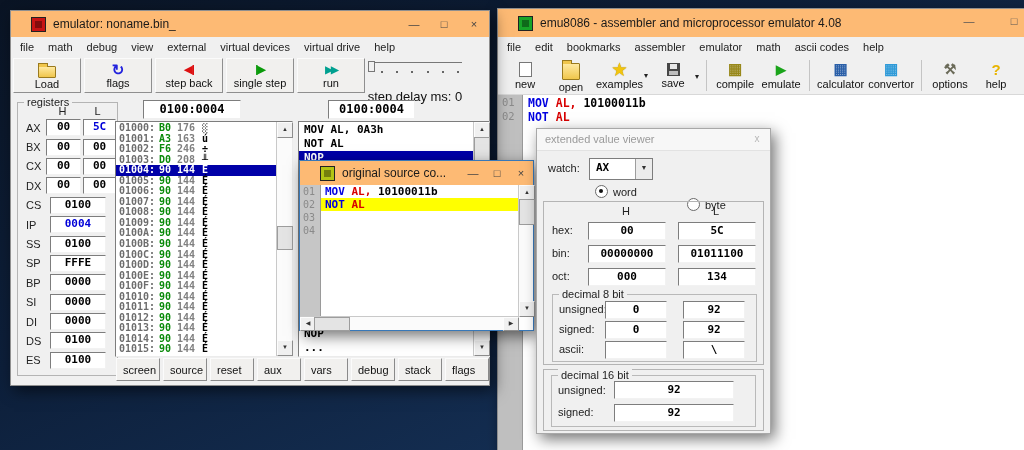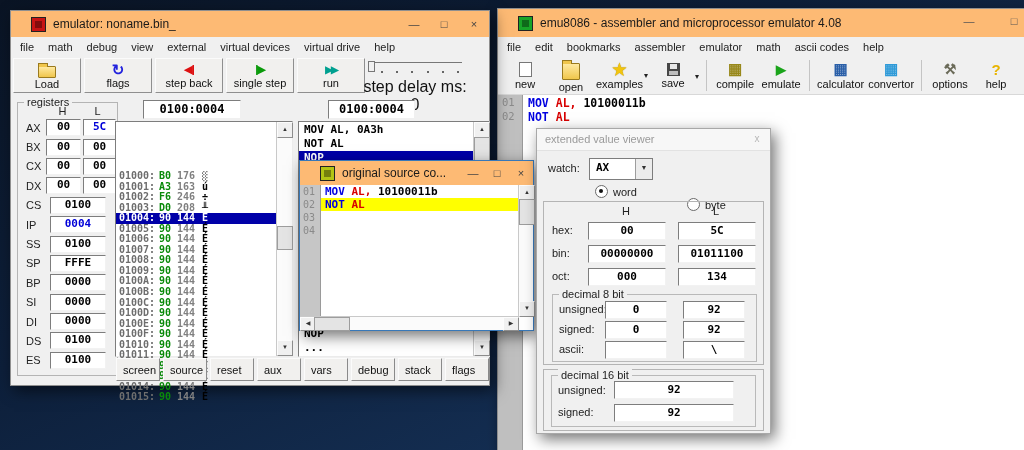--- a/index.html
+++ b/index.html
@@ -37,21 +37,21 @@
   .ic-reload{color:#2222dd;font-size:15px;}
   .ic-step-back{color:#dd1111;font-size:11px;letter-spacing:-1px;}
   .ic-single-step{color:#0a9a0a;font-size:11px;letter-spacing:-1px;}
   .ic-run{color:#00a090;font-size:10px;letter-spacing:-2px;}
   #emu-slider{position:absolute;left:352px;top:47px;width:104px;height:33px;}
   .sl-track{position:relative;height:9px;margin:3px 5px 0 5px;}
   .sl-track::before{content:'';position:absolute;left:0;right:0;top:1px;border-top:1px solid #777;}
   .sl-thumb{position:absolute;left:0;top:0;width:5px;height:9px;background:#f0f0f0;border:1px solid #777;}
   .sl-ticks{display:flex;justify-content:space-between;margin:1px 8px 0 18px;}
   .sl-ticks i{width:2px;height:2px;background:#666;}
-  .sl-label{text-align:center;font-size:16px;color:#111;margin-top:5px;}
+  .sl-label{text-align:center;font-size:13px;color:#111;margin-top:16px;}
 
   
   .group{border:1px solid #b4b4b4;position:absolute;}
   .group-label{position:absolute;top:-7px;left:6px;background:#f0f0f0;font-size:11px;color:#222;padding:0 3px;line-height:12px;}
   #registers-group{left:6px;top:91px;width:99px;height:272px;}
   .reg-head{position:absolute;top:2px;font-size:11px;color:#222;text-align:center;}
   #reg-head-h{left:28px;width:33px;}
   #reg-head-l{left:64px;width:31px;}
   #reg-rows{position:absolute;left:0;top:15px;right:0;}
   .reg-row{height:19.4px;display:flex;align-items:center;}
@@ -61,21 +61,21 @@
   .rf-h{width:33px;}.rf-l{width:31px;margin-left:2px;}.rf-s{width:54px;margin-left:4px;}
   .blue{color:#0000d8 !important;}
 
   .addrfield{position:absolute;background:#fff;border:1px solid;border-color:#7d7d7d #f0f0f0 #f0f0f0 #7d7d7d;
     font:bold 12px "DejaVu Sans Mono",monospace;text-align:center;line-height:16px;color:#000;}
   #mem-addr{left:132px;top:89px;width:96px;height:17px;}
   #dis-addr{left:317px;top:89px;width:85px;height:17px;}
 
   .listbox{position:absolute;background:#fff;border:1px solid;border-color:#7d7d7d #ececec #ececec #7d7d7d;}
   #mem-list{left:104px;top:110px;width:176px;height:234px;}
-  #mem-rows{position:absolute;left:0;top:1px;right:15px;overflow:hidden;margin-top:48px;}
+  #mem-rows{position:absolute;left:0;top:1px;right:15px;overflow:hidden;}
   .mem-row{height:10.55px;display:flex;font:bold 10px "DejaVu Sans Mono",monospace;line-height:10.5px;padding-left:3px;white-space:pre;}
   .m-addr{color:#6e6e6e;width:40px;}
   .m-hex{color:#0a8a0a;width:18px;}
   .m-dec{color:#808080;width:25px;}
   .m-chr{color:#000;}
   .mem-row.sel{background:#0000a8;}
   .mem-row.sel span{color:#fff;}
 
   #dis-list{left:287px;top:110px;width:190px;height:234px;}
   #dis-rows-top{position:absolute;top:1px;left:0;right:15px;}

